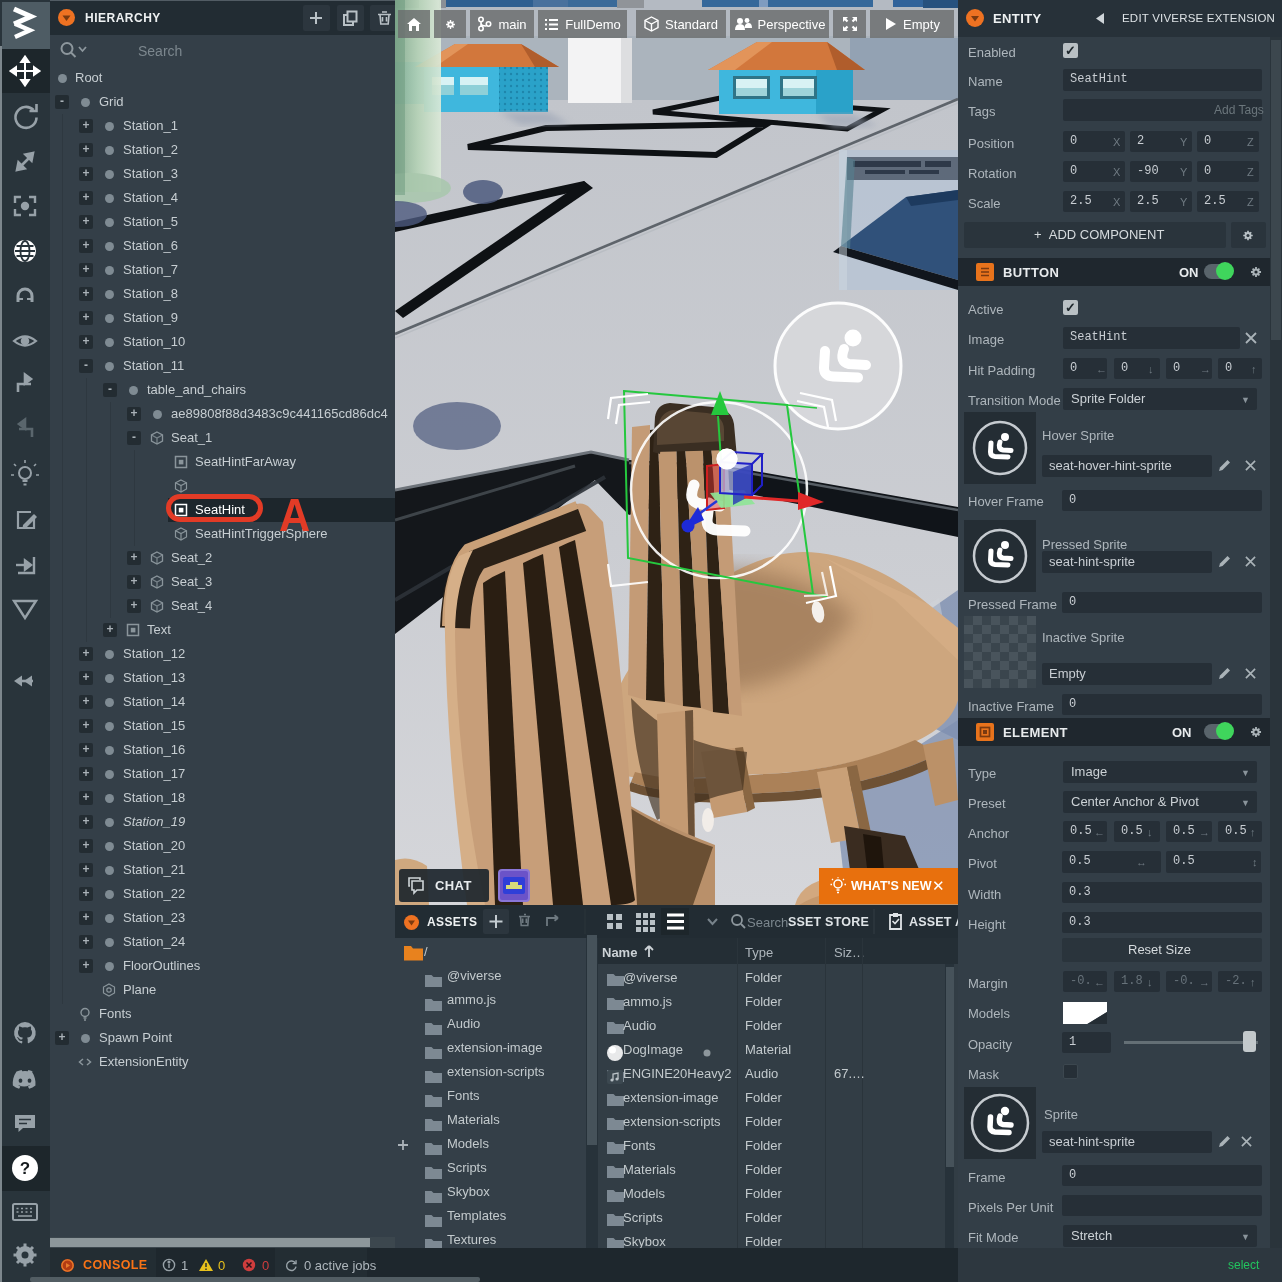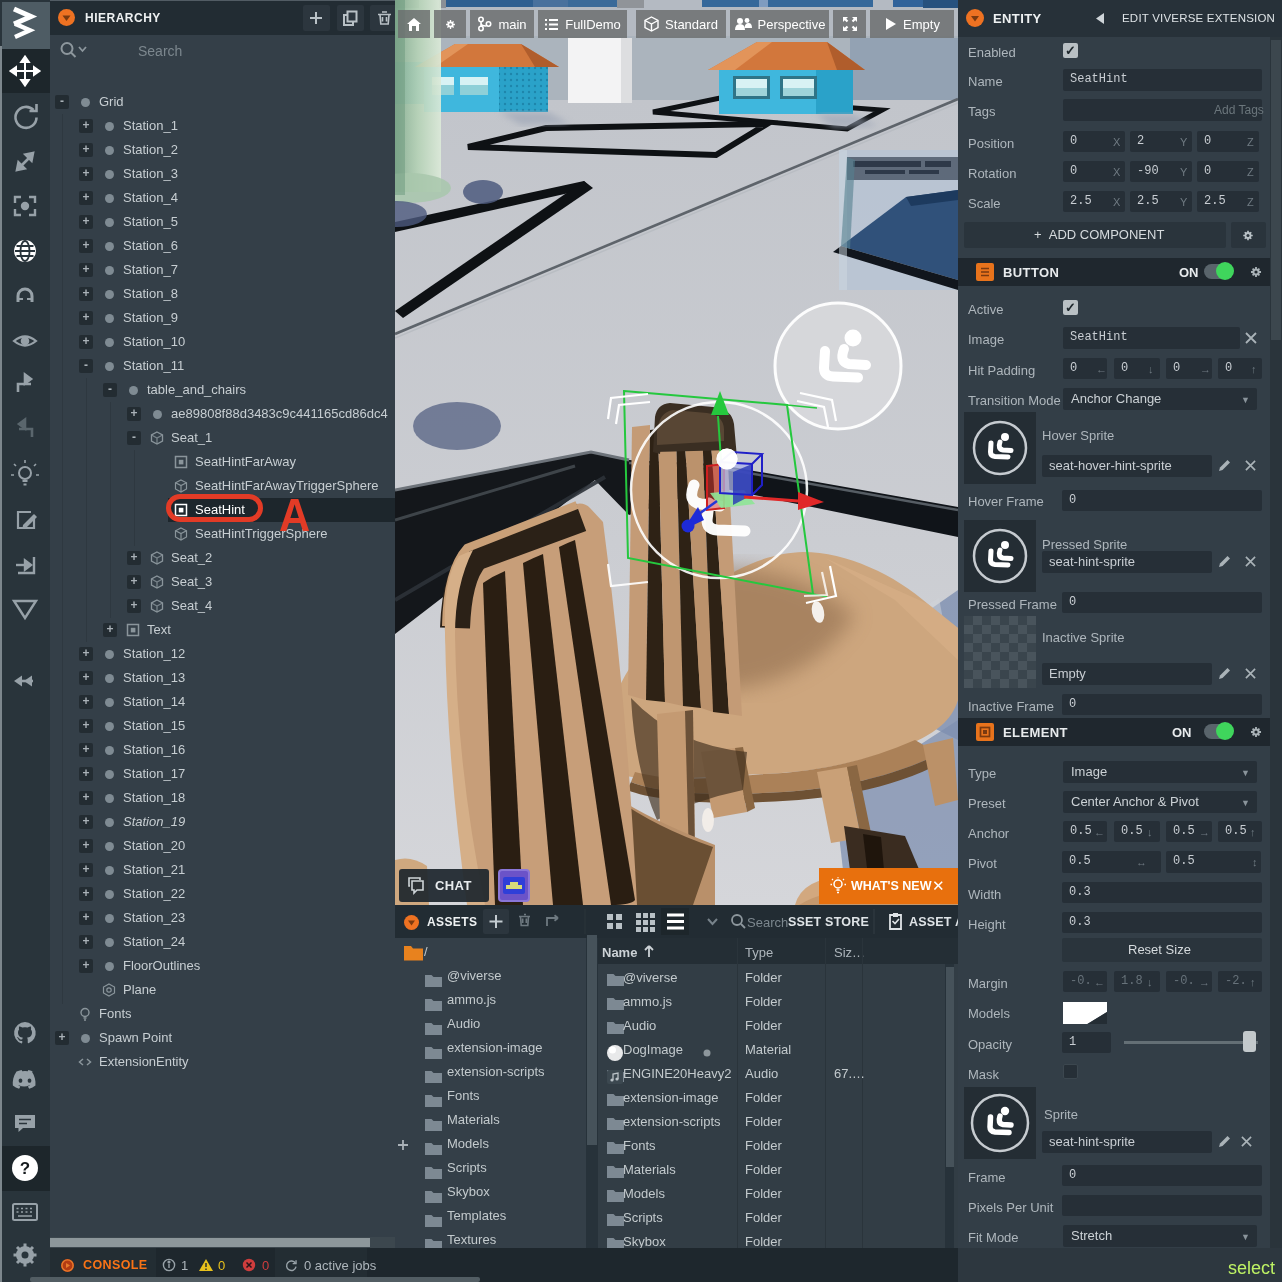--- a/index.html
+++ b/index.html
@@ -158,20 +158,24 @@
         <circle cx="17" cy="12.5" r="5.5"></circle>
         <path d="M21 16.5 l4.5 4.5"></path>
         <path d="M29 11 l3.5 4 3.5 -4" fill="none" stroke-width="1.8"></path>
       </g>
     </svg>
     <div class="tx" style="left:88px;top:43px;font-size:14px;color:#7c878e">Search</div>
     <div class="a" style="left:12px;top:114px;width:1px;height:890px;background:#2e3840"></div>
     <div class="a" style="left:36px;top:378px;width:1px;height:264px;background:#2e3840"></div>
     <div class="a" style="left:60px;top:402px;width:1px;height:216px;background:#2e3840"></div>
     <div class="a" style="left:84px;top:450px;width:1px;height:96px;background:#2e3840"></div>
+    <div class="trow" style="top:66px">
+      <span class="dot" style="left:7.5px;top:7.5px"></span>
+      <span class="tl" style="left:25px;">Root</span>
+    </div>
     <div class="trow" style="top:90px">
       <span class="ex" style="left:5px;top:5px">-</span>
       <span class="dot" style="left:30.5px;top:7.5px"></span>
       <span class="tl" style="left:49px;">Grid</span>
     </div>
     <div class="trow" style="top:114px">
       <span class="ex" style="left:29px;top:5px">+</span>
       <span class="dot" style="left:54.5px;top:7.5px"></span>
       <span class="tl" style="left:73px;">Station_1</span>
     </div>
@@ -234,23 +238,20 @@
       <span class="ex" style="left:77px;top:5px">+</span>
       <span class="dot" style="left:102.5px;top:7.5px"></span>
       <span class="tl" style="left:121px;">ae89808f88d3483c9c441165cd86dc4</span>
     </div>
     <div class="trow" style="top:426px">
       <span class="ex" style="left:77px;top:5px">-</span>
       <span class="tl" style="left:121px;">Seat_1</span>
     </div>
     <div class="trow" style="top:450px">
       <span class="tl" style="left:145px;">SeatHintFarAway</span>
-    </div>
-    <div class="trow" style="top:474px">
-      <span class="tl" style="left:145px;">SeatHintFarAwayTriggerSphere</span>
     </div>
     <div class="trow" style="top:498px">
       <div class="a sel" style="left:118px;top:0;width:227px;height:24px"></div>
       <span class="tl" style="left:145px;color:#fff;">SeatHint</span>
     </div>
     <div class="trow" style="top:522px">
       <span class="tl" style="left:145px;">SeatHintTriggerSphere</span>
     </div>
     <div class="trow" style="top:546px">
       <span class="ex" style="left:77px;top:5px">+</span>
@@ -987,21 +988,21 @@
 <div class="inp" style="left:105px;top:358px;width:44px;height:21px">0</div>
     <span class="ax" style="left:138px;top:363px">←</span>
 <div class="inp" style="left:156px;top:358px;width:46px;height:21px">0</div>
     <span class="ax" style="left:190px;top:363px">↓</span>
 <div class="inp" style="left:208px;top:358px;width:46px;height:21px">0</div>
     <span class="ax" style="left:242px;top:363px">→</span>
 <div class="inp" style="left:260px;top:358px;width:44px;height:21px">0</div>
     <span class="ax" style="left:293px;top:363px">↑</span>
 
 <div class="lbl" style="top:393px">Transition Mode</div>
-<div class="ddv" style="top:388px">Anchor Change</div>
+<div class="ddv" style="top:388px">Sprite Folder</div>
 <span class="dda" style="top:395px">▼</span>
 
 <div class="thumb" style="top:412px"></div>
 <svg class="a" style="left:6px;top:412px" width="72" height="72" viewBox="0 0 72 72">
 <circle cx="36" cy="36" r="26" fill="none" stroke="#c6cbd0" stroke-width="2.5"></circle>
 <circle cx="41" cy="25" r="4" fill="#fff"></circle>
 <path d="M36 30 q-2.5 7 3 8 l8 .5" fill="none" stroke="#fff" stroke-width="5" stroke-linecap="round"></path>
 <path d="M27 31 l-.5 9 q0 4 4.5 4.5 l13 .5" fill="none" stroke="#fff" stroke-width="5" stroke-linecap="round"></path>
 </svg>
 <div class="lbl" style="left:84px;top:428px">Hover Sprite</div>
@@ -1177,14 +1178,14 @@
 <div class="tx" style="left:212px;top:10px;font-size:13px;color:#cf3d3d">0</div>
 <svg class="a" style="left:234px;top:10px" width="14" height="14" viewBox="0 0 50 50">
       <g stroke="#98a2a8" stroke-width="5" fill="none">
         <path d="M41 19 a17 17 0 1 0 2 12"></path>
         <path d="M43 8 v12 h-12" fill="none"></path>
       </g>
     </svg>
 <div class="tx" style="left:254px;top:10px;font-size:13px;color:#aeb6bc">0 active jobs</div>
 </div>
 <div id="selbar" class="a">
-<div class="tx" style="left:270px;top:10px;font-size:18px;color:#bef264">select</div>
+<div class="tx" style="left:270px;top:10px;font-size:12px;color:#22c55e">select</div>
 </div>
 <div class="a" style="left:30px;top:1277px;width:450px;height:5px;background:#525d63;border-radius:2px"></div>
 </body></html>

